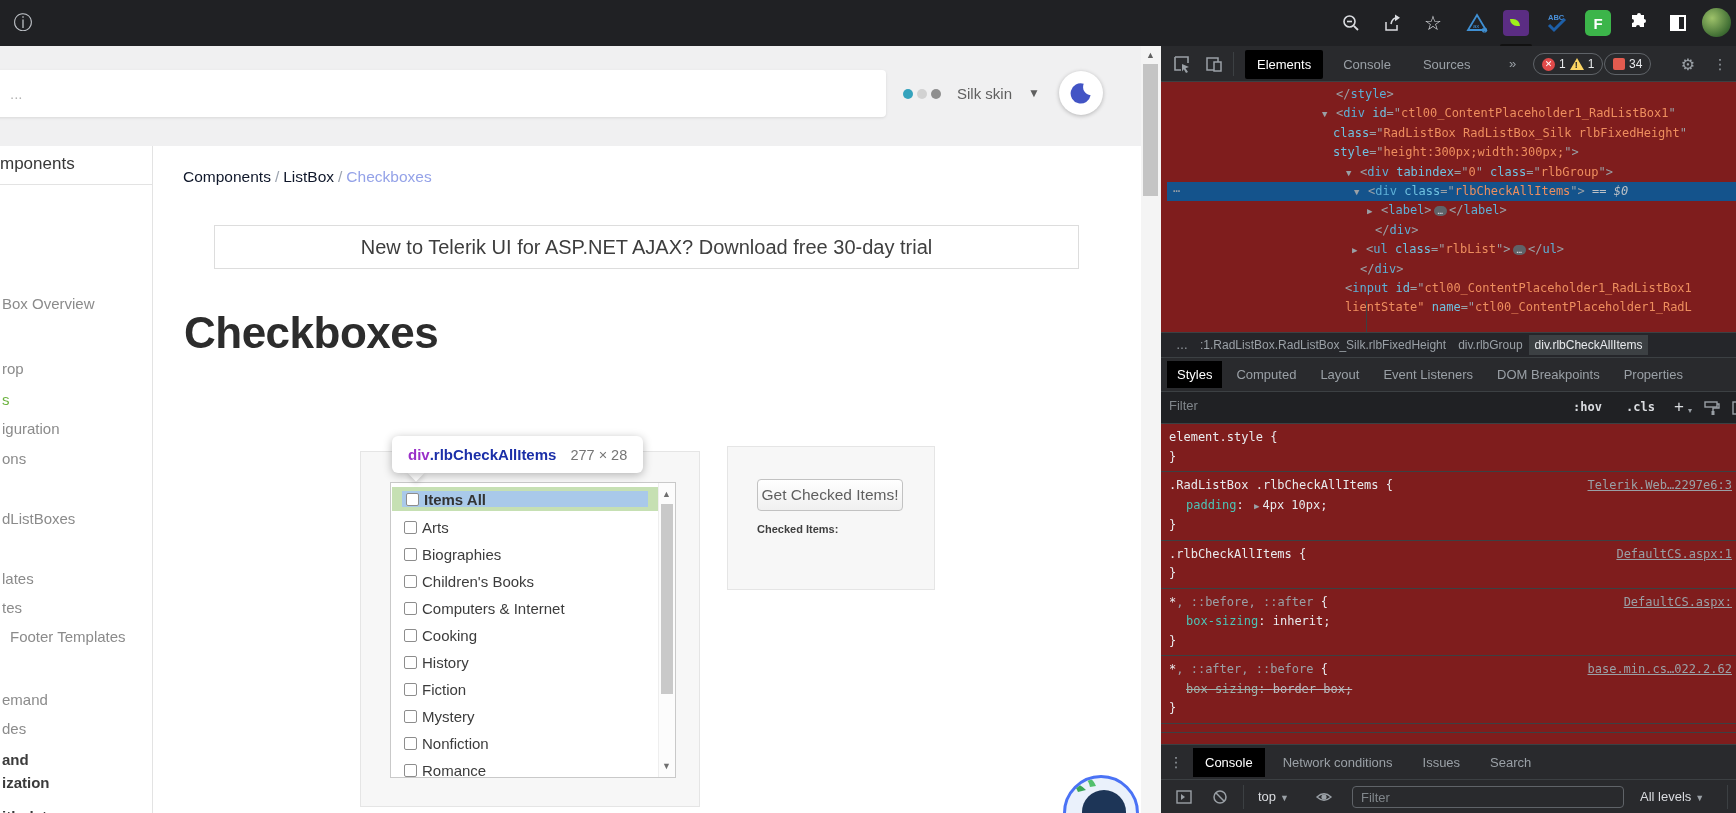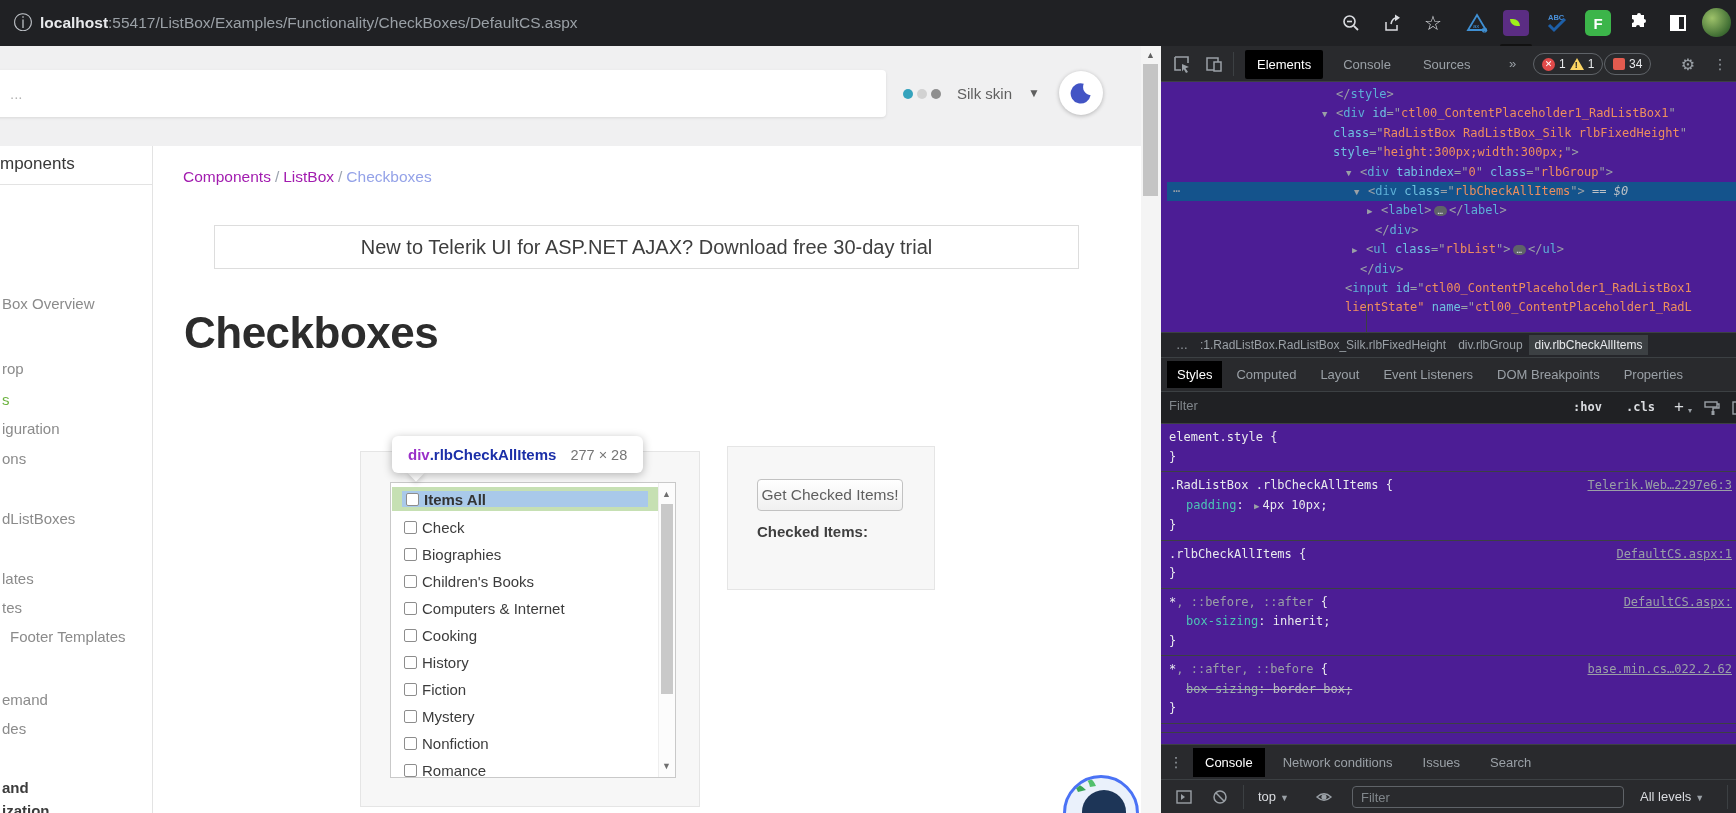--- a/index.html
+++ b/index.html
@@ -27,36 +27,36 @@
   .skin-dot { position:absolute; top:43px; width:10px; height:10px; border-radius:50%; }
   .skin-label { position:absolute; left:957px; top:38px; font-size:15px; color:#5f5f5f; line-height:20px; }
   .skin-caret { position:absolute; left:1028px; top:40px; color:#5f5f5f; font-size:12px; }
   .moon-btn { position:absolute; left:1059px; top:25px; width:44px; height:44px; border-radius:50%; background:#fff; box-shadow:0 1px 4px rgba(0,0,0,.25); display:flex; align-items:center; justify-content:center; }
 
   .sidebar { position:absolute; left:0; top:100px; width:153px; height:667px; background:#fff; border-right:1px solid #e3e3e3; overflow:hidden; }
   .sidebar-heading { position:absolute; left:0; top:8px; font-size:17px; color:#383838; }
   .sidebar-rule { position:absolute; left:0; top:38px; width:153px; border-top:1px solid #e3e3e3; }
   .sidebar-item { position:absolute; left:2px; height:20px; font-size:15px; color:#8b8b8b; white-space:nowrap; }
   .sidebar-item.active { color:#6cb33f; }
-  .sidebar-item.bold { color:#3b3b3b; font-weight:bold;margin-top:28px; }
+  .sidebar-item.bold { color:#3b3b3b; font-weight:bold; }
 
   .crumbs { position:absolute; left:183px; top:122px; font-size:15.5px; white-space:nowrap; }
-  .crumb-link { color:#a21caf; }
+  .crumb-link { color:#0f172a; }
   .crumb-sep { color:#9ca3af; padding:0 4px; }
   .crumb-current { color:#94a2e8; }
 
   .banner { position:absolute; left:214px; top:179px; width:865px; height:44px; background:#fff; border:1px solid #ddd; display:flex; align-items:center; justify-content:center; font-size:20px; color:#3d3d3d; white-space:pre; }
   .banner a { color:#404040; text-decoration:none; }
 
   .page-title { position:absolute; left:184px; top:262px; font-size:44px; font-weight:bold; color:#2c2c2c; letter-spacing:-.5px; }
 
   .demo-panel1 { position:absolute; left:360px; top:405px; width:340px; height:356px; background:#f7f7f7; border:1px solid #e5e5e5; }
   .demo-panel2 { position:absolute; left:727px; top:400px; width:208px; height:144px; background:#f7f7f7; border:1px solid #e5e5e5; }
   .get-btn { position:absolute; left:757px; top:433px; width:146px; height:32px; border:1px solid #c2c2c2; border-radius:4px; background:linear-gradient(#ffffff,#f0f0f0); font-size:15.5px; color:#5f5f5f; text-align:center; line-height:30px; }
-  .checked-label { position:absolute; left:757px; top:477px; font-size:15px; font-weight:bold; color:#3f3f3f; }
+  .checked-label { position:absolute; left:757px; top:477px; font-size:11px; font-weight:bold; color:#3f3f3f; }
 
   .listbox { position:absolute; left:390px; top:436px; width:286px; height:296px; background:#fff; border:1px solid #c9c9c9; overflow:hidden; }
   .hl-green { position:absolute; left:1px; top:4px; width:266px; height:24px; background:#c6e0b3; }
   .hl-blue { position:absolute; left:11px; top:8px; width:246px; height:16px; background:#a9c9ea; }
   .checkall-row { position:absolute; left:15px; top:7px; display:flex; align-items:center; height:18px; }
   .lb-checkbox { width:13px; height:13px; border:1px solid #8d8d8d; border-radius:2px; background:#fff; display:inline-block; flex:none; }
   .checkall-row .lb-label { font-size:15px; font-weight:bold; color:#333; margin-left:5px; }
   .lb-row { position:absolute; left:13px; display:flex; align-items:center; height:20px; }
   .lb-row .lb-label { font-size:15px; color:#3c3c3c; margin-left:5px; white-space:nowrap; }
   .lb-scroll { position:absolute; right:0; top:0; width:17px; height:294px; background:#fcfcfc; border-left:1px solid #eee; }
@@ -71,21 +71,21 @@
   .tooltip-pointer { position:absolute; left:410px; top:421px; width:12px; height:12px; background:#fff; transform:rotate(45deg); box-shadow:2px 2px 5px rgba(0,0,0,.15); z-index:4; }
 
   .chat-widget { position:absolute; left:1063px; top:729px; width:76px; height:76px; border-radius:50%; border:3px solid #4a72f5; background:#eaf1fb; overflow:hidden; }
 
   
   .page-scrollbar { position:absolute; left:1141px; top:46px; width:20px; height:767px; background:#f4f4f4; }
   .page-scrollbar .up { position:absolute; left:5px; top:4px; color:#606060; font-size:9px; }
   .page-scrollbar .thumb { position:absolute; left:2px; top:18px; width:15px; height:132px; background:#c4c4c4; }
 
   
-  .devtools { position:absolute; left:1161px; top:46px; width:575px; height:767px; background:#4c1d95; color:#e8eaed; overflow:hidden; }
+  .devtools { position:absolute; left:1161px; top:46px; width:575px; height:767px; background:#7f1d1d; color:#e8eaed; overflow:hidden; }
   .dt-toolbar { position:absolute; left:0; top:0; width:575px; height:36px; background:#292a2d; border-bottom:1px solid #3c4043; }
   .dt-icon { position:absolute; top:7px; width:22px; height:22px; display:flex; align-items:center; justify-content:center; color:#9aa0a6; }
   .dt-divider { position:absolute; top:6px; width:1px; height:24px; background:#3c4043; }
   .dt-tabs { position:absolute; left:84px; top:0; height:36px; display:flex; align-items:center; gap:8px; }
   .dt-tab { font-size:13px; color:#9aa0a6; padding:7px 12px; border-radius:2px; }
   .dt-tab.active { background:#000; color:#fff; }
   .dt-more { color:#9aa0a6; font-size:13px; padding:0 4px; }
   .badge-pill { position:absolute; top:7px; height:22px; border:1px solid #5f6368; border-radius:11px; display:flex; align-items:center; gap:4px; padding:0 8px; font-size:12px; color:#e8eaed; }
   .err-ic { width:13px; height:13px; border-radius:50%; background:#e04a4a; color:#fff; font-size:9px; line-height:13px; text-align:center; }
   .warn-ic { width:0; height:0; border-left:7px solid transparent; border-right:7px solid transparent; border-bottom:12px solid #fdd663; position:relative; }
@@ -140,21 +140,20 @@
   .console-filter { position:absolute; left:191px; top:6px; width:272px; height:22px; background:transparent; border:1px solid #5f6368; border-radius:4px; color:#dadce0; font-size:13px; padding:0 8px; outline:none; }
   .console-filter::placeholder { color:#80868b; }
 </style>
 </head>
 <body>
 
 <div class="screen">
 
   <div class="browser-bar">
     <div class="url-info">ⓘ</div>
-    <div class="url-text"><span class="url-host">localhost</span><span class="url-rest">:55417/ListBox/Examples/Functionality/CheckBoxes/DefaultCS.aspx</span></div>
 
     <div class="bicon" style="left:1338px">
       <svg width="20" height="20" viewBox="0 0 20 20">
           <circle cx="8.5" cy="8.5" r="5.5" fill="none" stroke="#dadce0" stroke-width="1.6"></circle>
           <line x1="6" y1="8.5" x2="11" y2="8.5" stroke="#dadce0" stroke-width="1.6"></line>
           <line x1="12.8" y1="12.8" x2="17" y2="17" stroke="#dadce0" stroke-width="1.8"></line>
         </svg>
     </div>
     <div class="bicon" style="left:1380px">
       <svg width="20" height="20" viewBox="0 0 20 20">
@@ -246,21 +245,21 @@
     <div class="listbox">
       <div class="hl-green"></div>
       <div class="hl-blue"></div>
       <div class="checkall-row">
         <span class="lb-checkbox"></span>
         <span class="lb-label">Items All</span>
       </div>
       <div id="listbox-items">
           <div class="lb-row" style="top: 34px;">
             <span class="lb-checkbox"></span>
-            <span class="lb-label">Check</span>
+            <span class="lb-label">Arts</span>
           </div>
           <div class="lb-row" style="top: 61px;">
             <span class="lb-checkbox"></span>
             <span class="lb-label">Biographies</span>
           </div>
           <div class="lb-row" style="top: 88px;">
             <span class="lb-checkbox"></span>
             <span class="lb-label">Children's Books</span>
           </div>
           <div class="lb-row" style="top: 115px;">

